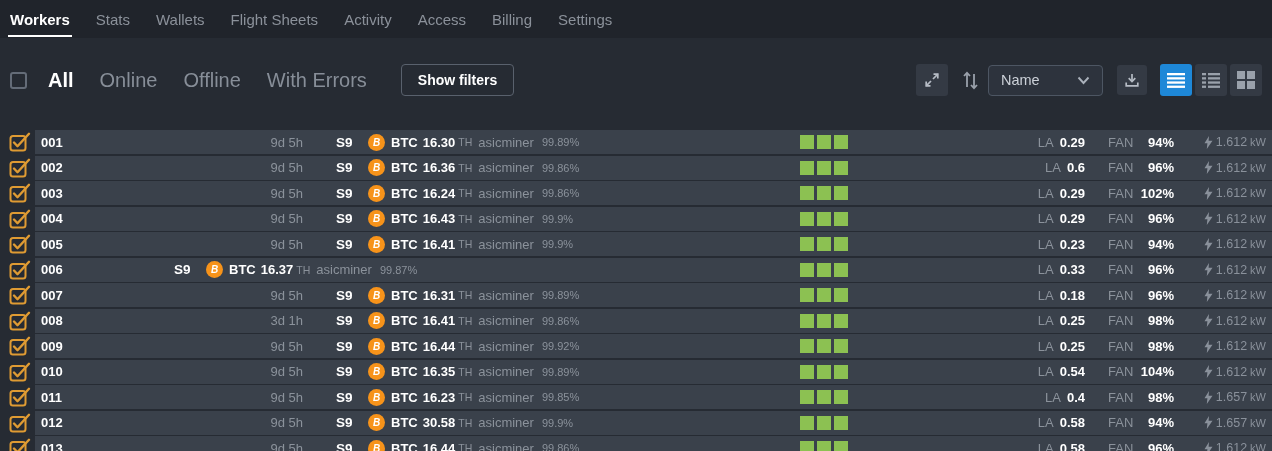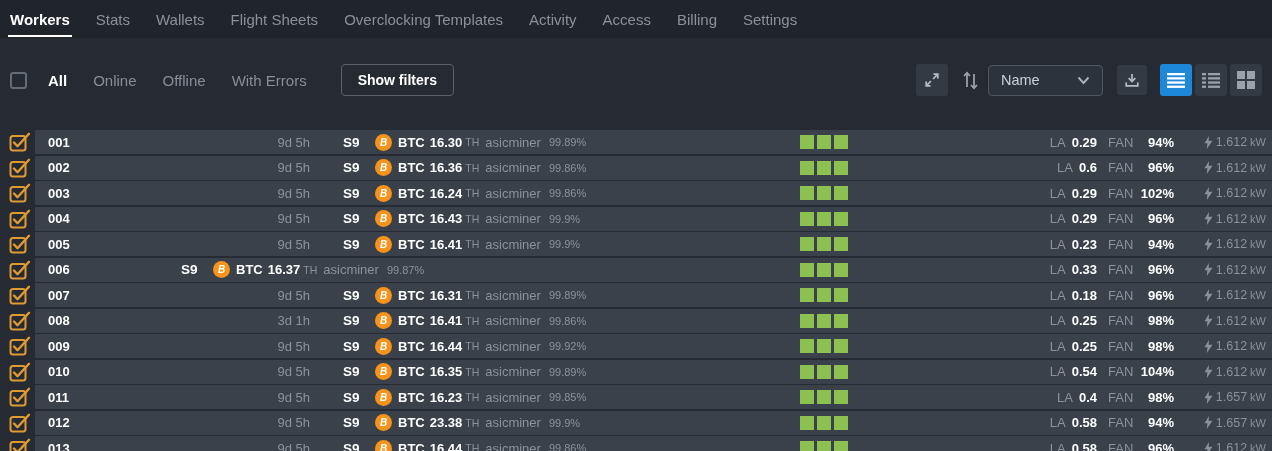--- a/index.html
+++ b/index.html
@@ -29,21 +29,21 @@
   
   .filterbar {
     margin-top:25px; height:34px; padding:0 10px;
     display:flex; align-items:center;
   }
   .cb-blank {
     width:17px; height:17px; border:2px solid #646c78; border-radius:3px;
     background:transparent; flex:none;
   }
   .filter-tabs { display:flex; gap:26px; margin-left:21px; align-items:center; }
-  .filter-tab { font-size:15px; color:#878e98; cursor:pointer; }
+  .filter-tab { font-size:20px; color:#878e98; cursor:pointer; }
   .filter-tab.active { color:#ffffff; font-weight:bold; }
   .show-filters-btn {
     margin-left:34px; padding:7px 16px; font-size:14px; font-weight:bold;
     color:#fff; background:transparent; border:1px solid #59616d; border-radius:4px;
     cursor:pointer; font-family:inherit;
   }
   .toolbar-right { margin-left:auto; display:flex; align-items:center; }
   .tool-btn {
     width:32px; height:32px; background:#343a44; border-radius:3px;
     display:flex; align-items:center; justify-content:center; cursor:pointer;
@@ -62,58 +62,57 @@
   .view-btn.active { background:#1e88d8; }
   
   .rows { margin-top:33px; height:321px; overflow:hidden; }
   .worker-row { display:flex; height:24px; margin-bottom:1.5px; }
   .row-check {
     width:35px; flex:none; display:flex; align-items:center;
     padding-left:9px; background:transparent;
   }
   .row-main {
     flex:1; background:#3a414b; position:relative;
-    display:flex; align-items:center; padding-left:13px;
+    display:flex; align-items:center; padding-left:6px;
     font-size:13px;
   }
   .w-name  { width:100px; font-weight:bold; color:#fff; flex:none; }
   .w-uptime{ width:162px; text-align:right; color:#8b929b; flex:none; }
   .w-model { margin-left:33px; width:28px; font-weight:bold; color:#fff; flex:none; font-size:13.5px; }
   .coin-icon {
     margin-left:4px; width:17px; height:17px; border-radius:50%;
     background:#f7931a; color:#fff; font-weight:bold; font-size:10px;
     display:flex; align-items:center; justify-content:center; flex:none;
     font-style:italic;
   }
   .w-coin { margin-left:6px; font-weight:bold; color:#fff; }
   .w-hash { margin-left:5px; font-weight:bold; color:#fff; }
   .w-hashunit { margin-left:3px; font-size:10.5px; color:#8b929b; }
   .w-miner { margin-left:6px; color:#8b929b; }
   .w-accept { margin-left:8px; font-size:11px; color:#8b929b; }
   .squares { position:absolute; left:765px; top:50%; transform:translateY(-50%); display:flex; gap:3px; }
   .sq { width:14px; height:14px; background:#8cc152; }
-  .cell-la { position:absolute; right:175px; white-space:nowrap; }
+  .cell-la { position:absolute; right:187px; white-space:nowrap; }
   .cell-la .lbl { color:#8b929b; }
   .cell-la .val { color:#fff; font-weight:bold; margin-left:6px; }
   .cell-fan { position:absolute; right:98px; width:66px; display:flex; justify-content:space-between; }
   .cell-fan .lbl { color:#8b929b; }
   .cell-fan .val { color:#fff; font-weight:bold; }
   .cell-power { position:absolute; right:6px; display:flex; align-items:center; color:#8a919b; font-size:12.5px; }
   .cell-power svg { margin-right:3px; }
   .cell-power .unit { font-size:11px; margin-left:3px; }
 </style>
 </head>
 <body>
 
 <nav class="topnav" id="topnav">
     <div class="nav-item active">Workers</div>
     <div class="nav-item">Stats</div>
     <div class="nav-item">Wallets</div>
     <div class="nav-item">Flight Sheets</div>
-    <div class="nav-item">Overclocking Templates</div>
     <div class="nav-item">Activity</div>
     <div class="nav-item">Access</div>
     <div class="nav-item">Billing</div>
     <div class="nav-item">Settings</div>
   </nav>
 
 <div class="filterbar">
   <div class="cb-blank"></div>
 
   <div class="filter-tabs" id="filtertabs">
@@ -683,21 +682,21 @@
           <path d="M5 10.5 L8.5 14.2 L20 1.8" stroke="#df9b33" stroke-width="2.4" fill="none" stroke-linecap="round" stroke-linejoin="round"></path>
         </svg>
       </span>
     </div>
     <div class="row-main">
       <span class="w-name">012</span>
       <span class="w-uptime">9d 5h</span>
       <span class="w-model">S9</span>
       <span class="coin-icon">B</span>
       <span class="w-coin">BTC</span>
-      <span class="w-hash">23.38</span>
+      <span class="w-hash">30.58</span>
       <span class="w-hashunit">TH</span>
       <span class="w-miner">asicminer</span>
       <span class="w-accept">99.9%</span>
       <span class="squares">
         <span class="sq"></span>
         <span class="sq"></span>
         <span class="sq"></span>
       </span>
       <span class="cell-la">
         <span class="lbl">LA</span><span class="val">0.58</span>

